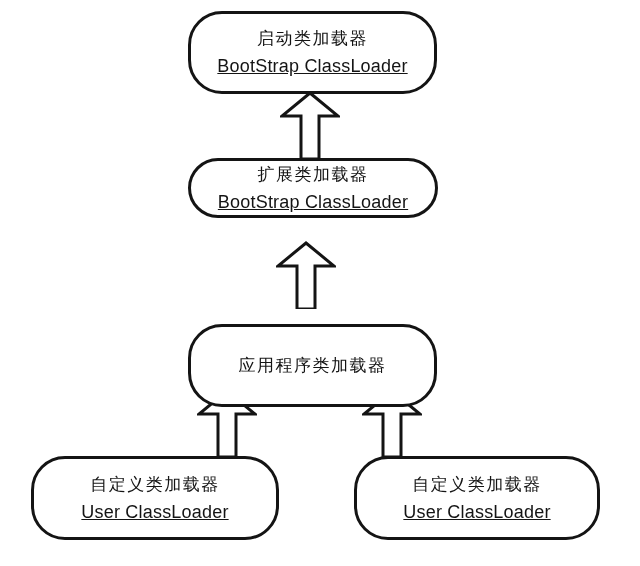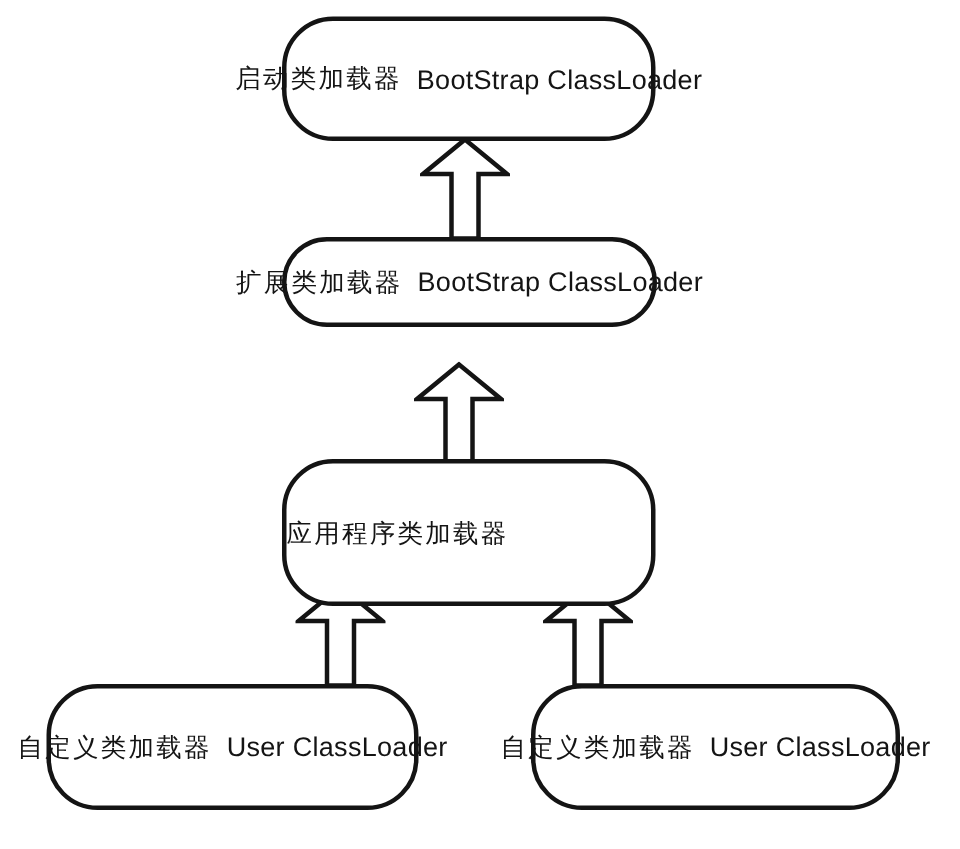--- a/index.html
+++ b/index.html
@@ -21,45 +21,46 @@
     font-family: "Liberation Sans", sans-serif;
     overflow: hidden;
   }
   .node {
     position: absolute;
     box-sizing: border-box;
     background: var(--node-fill);
     border: 3px solid var(--stroke);
     border-radius: 34px;
     display: flex;
-    flex-direction: row;
+    flex-direction: column;
     align-items: center;
     justify-content: center;
     gap: 10px;
     z-index: 2;
   }
   .node .label-zh {
     font-size: 17px;
     font-weight: 500;
     letter-spacing: 1.5px;
     color: var(--text);
     line-height: 1;
     white-space: nowrap;
   }
   .node .label-en {
     font-size: 18px;
     font-weight: 400;
     letter-spacing: 0.2px;
     color: var(--text);
     line-height: 1;
     white-space: nowrap;
+    text-decoration: underline;
   }
   #node-bootstrap   { left: 188px; top: 11px;  width: 249px; height: 83px; }
   #node-extension   { left: 188px; top: 158px; width: 250px; height: 60px; }
-  #node-application { left: 188px; top: 306px; width: 249px; height: 98px; justify-content: space-between; }
+  #node-application { left: 188px; top: 324px; width: 249px; height: 83px; }
   #node-user-left   { left: 31px;  top: 456px; width: 248px; height: 84px; }
   #node-user-right  { left: 354px; top: 456px; width: 246px; height: 84px; }
 
   .arrow {
     position: absolute;
     width: 60px;
     height: 68px;
     z-index: 1;
   }
   .arrow polygon {

